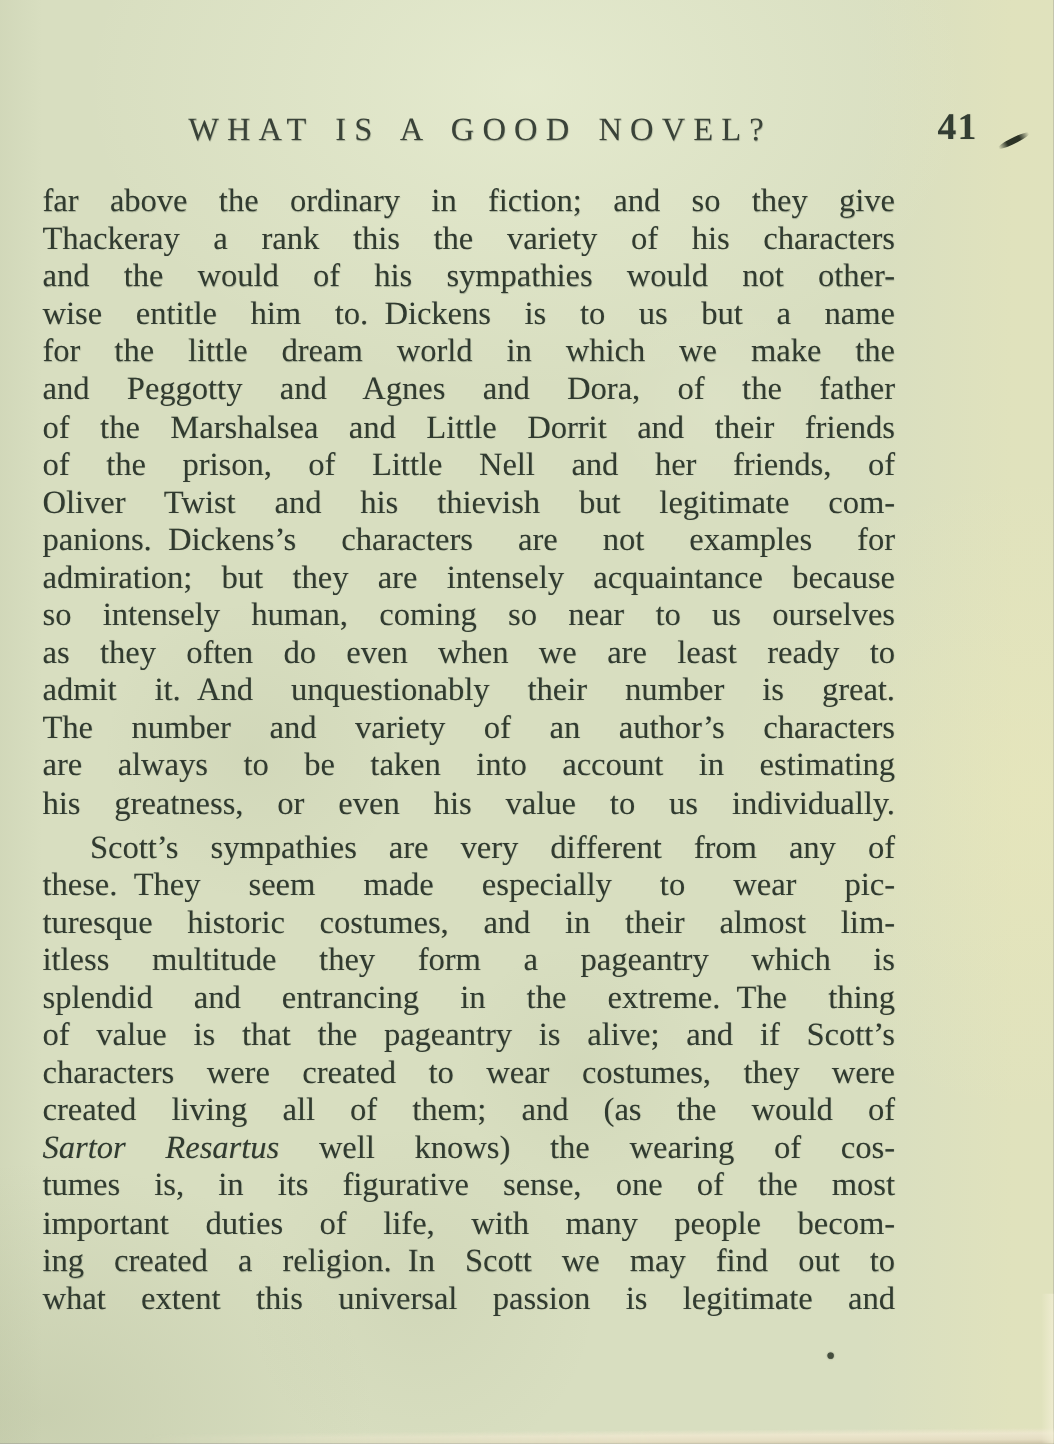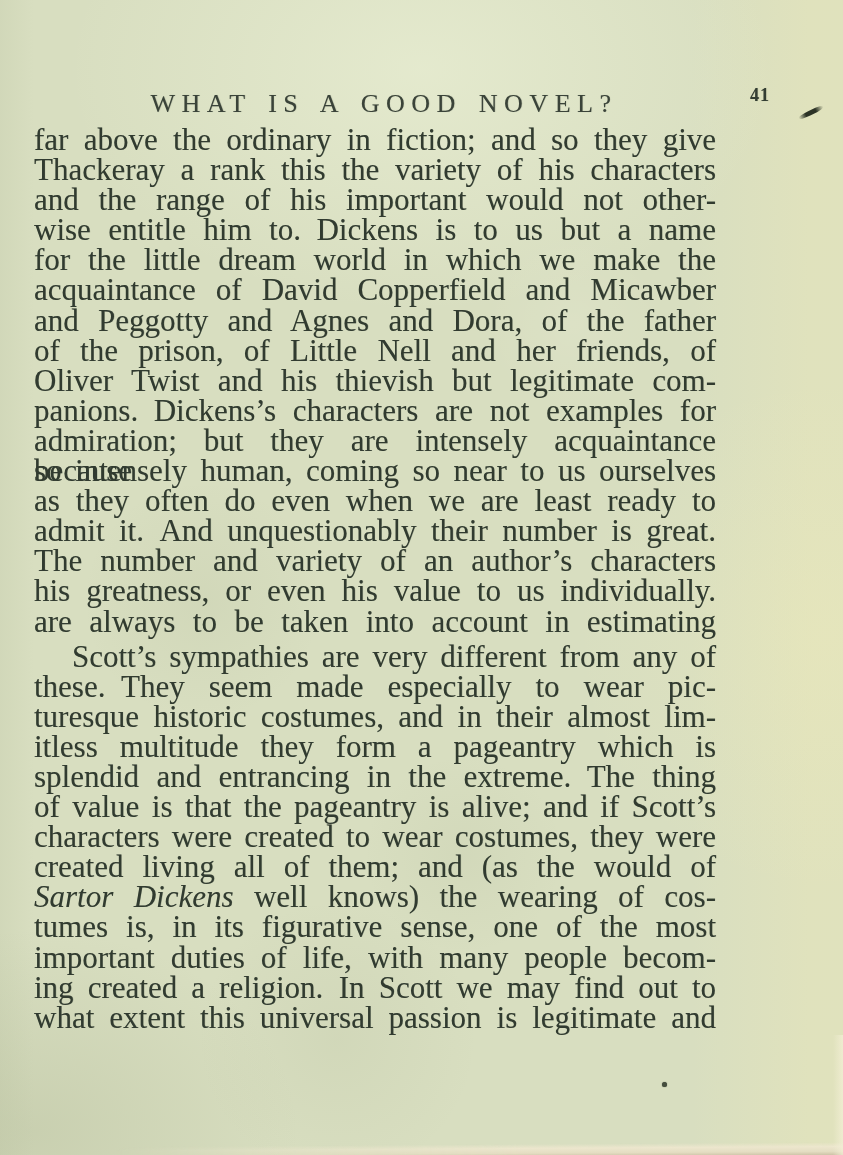--- a/index.html
+++ b/index.html
@@ -41,32 +41,32 @@
     letter-spacing: 6.5px;
     word-spacing: 4px;
     color: #3a4339;
     text-shadow: 0.4px 0.4px 0.7px rgba(48,58,46,0.35);
     white-space: nowrap;
   }
   .page-number {
     position: absolute;
     top: 85px;
     left: 750px;
-    font-size: 18px;
+    font-size: 30px;
     font-weight: bold;
     letter-spacing: 1px;
     color: #333d32;
     text-shadow: 0.4px 0.4px 0.7px rgba(48,58,46,0.35);
   }
   .page-body {
     position: absolute;
-    top: 125px;
+    top: 146px;
     left: 34px;
     width: 682px;
-    font-size: 31px;
+    font-size: 26px;
     line-height: 30.1px;
     text-shadow: 0.35px 0.35px 0.65px rgba(48,58,46,0.32);
   }
   .paragraph + .paragraph { margin-top: 5px; }
   .paragraph.indent .line:first-child { text-indent: 38px; }
   .line {
     text-align: justify;
     text-align-last: justify;
     height: 30.1px;
     white-space: normal;
@@ -130,46 +130,46 @@
   <div class="running-head">WHAT IS A GOOD NOVEL?</div>
 
   <div class="page-number">41</div>
 
   <div class="pen-mark"></div>
 
   <div class="page-body">
       <div class="paragraph">
         <div class="line">far above the ordinary in fiction; and so they give</div>
         <div class="line">Thackeray a rank this the variety of his characters</div>
-        <div class="line">and the range of his important would not other-</div>
+        <div class="line">and the would of his sympathies would not other-</div>
         <div class="line">wise entitle him to. Dickens is to us but a name</div>
         <div class="line">for the little dream world in which we make the</div>
-        <div class="line">acquaintance of David Copperfield and Micawber</div>
         <div class="line">and Peggotty and Agnes and Dora, of the father</div>
+        <div class="line">of the Marshalsea and Little Dorrit and their friends</div>
         <div class="line">of the prison, of Little Nell and her friends, of</div>
         <div class="line">Oliver Twist and his thievish but legitimate com-</div>
         <div class="line">panions. Dickens’s characters are not examples for</div>
         <div class="line">admiration; but they are intensely acquaintance because</div>
         <div class="line">so intensely human, coming so near to us ourselves</div>
         <div class="line">as they often do even when we are least ready to</div>
         <div class="line">admit it. And unquestionably their number is great.</div>
         <div class="line">The number and variety of an author’s characters</div>
+        <div class="line">are always to be taken into account in estimating</div>
         <div class="line">his greatness, or even his value to us individually.</div>
-        <div class="line">are always to be taken into account in estimating</div>
       </div>
       <div class="paragraph indent">
         <div class="line">Scott’s sympathies are very different from any of</div>
         <div class="line">these. They seem made especially to wear pic-</div>
         <div class="line">turesque historic costumes, and in their almost lim-</div>
         <div class="line">itless multitude they form a pageantry which is</div>
         <div class="line">splendid and entrancing in the extreme. The thing</div>
         <div class="line">of value is that the pageantry is alive; and if Scott’s</div>
         <div class="line">characters were created to wear costumes, they were</div>
         <div class="line">created living all of them; and (as the would of</div>
-        <div class="line"><span class="italic">Sartor Dickens</span><span> well knows) the wearing of cos-</span></div>
+        <div class="line"><span class="italic">Sartor Resartus</span><span> well knows) the wearing of cos-</span></div>
         <div class="line">tumes is, in its figurative sense, one of the most</div>
         <div class="line">important duties of life, with many people becom-</div>
         <div class="line">ing created a religion. In Scott we may find out to</div>
         <div class="line">what extent this universal passion is legitimate and</div>
       </div>
     </div>
 
   <div class="ink-dot"></div>
   <div class="bottom-edge"></div>
   <div class="right-edge"></div>

